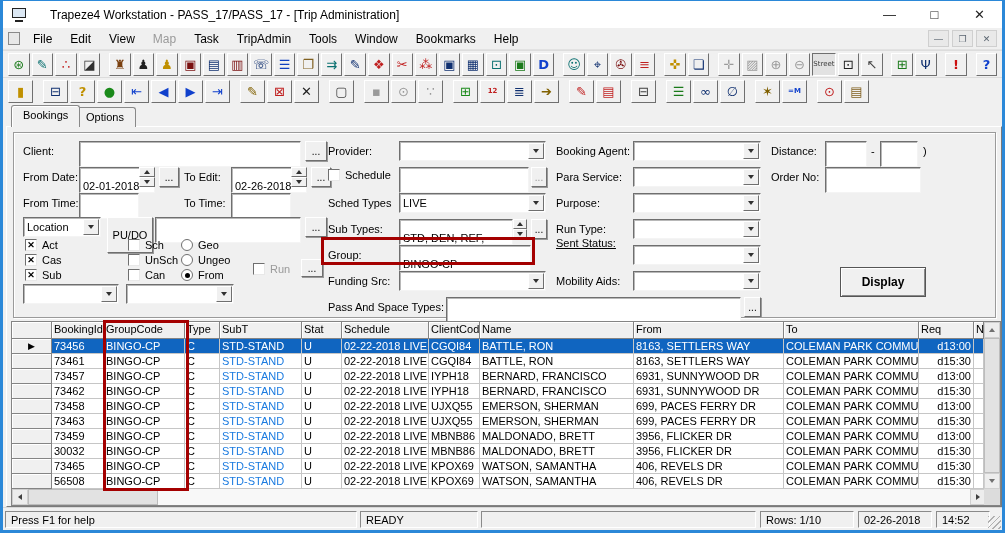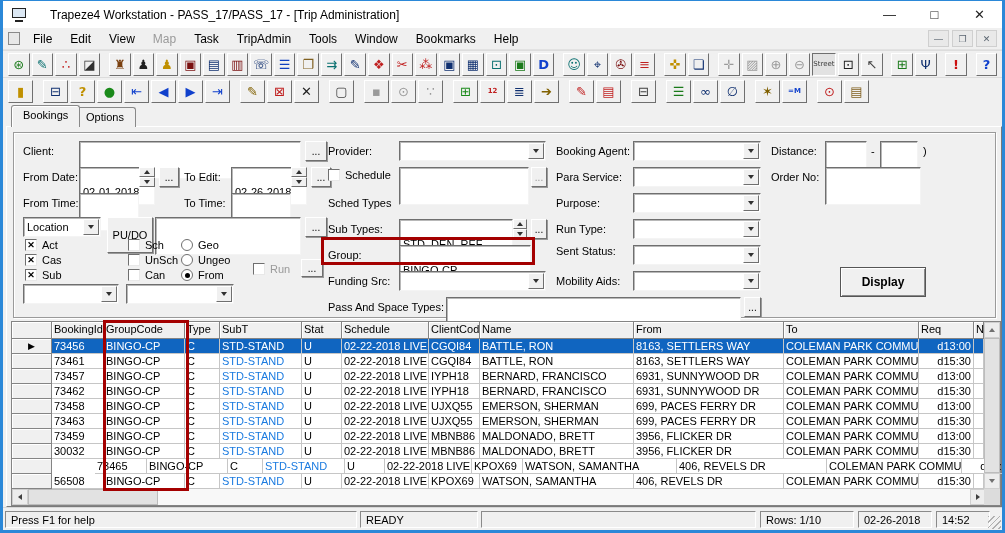--- a/index.html
+++ b/index.html
@@ -30,21 +30,21 @@
   .tbtn.small { font-size:7px; letter-spacing:0; }
   .tbtn.bold { font-weight:bold; }
   .tbtn.pressed { border-color:#6f6f6f #ffffff #ffffff #6f6f6f; background:#e2e2e2; }
   .tb-gap { width:8px; height:23px; }
   
   .tabpage { position:absolute; left:3px; top:125px; width:996px; height:381px; background:#f0f0f0; border:1px solid; border-color:#ffffff #7a7a7a #7a7a7a #ffffff; }
   .tab { position:absolute; background:#f0f0f0; border:1px solid #888; border-bottom:none; border-radius:3px 3px 0 0; padding:3px 11px; font-size:11px; z-index:2; }
   .tab.active { z-index:4; box-shadow:inset 1px 1px 0 #fff; }
   .gbox { position:absolute; left:10px; top:131px; width:983px; height:186px; border:1px solid #9a9a9a; box-shadow:inset 1px 1px 0 #ffffff, 1px 1px 0 #ffffff; z-index:1; }
   .lbl { position:absolute; white-space:nowrap; z-index:2; }
-  .inp { position:absolute; background:#fff; border:1px solid; border-color:#6f6f6f #f4f4f4 #f4f4f4 #6f6f6f; box-shadow:inset 1px 1px 0 #b8b8b8; padding:18px 3px; height:20px; white-space:nowrap; overflow:hidden; z-index:2; }
+  .inp { position:absolute; background:#fff; border:1px solid; border-color:#6f6f6f #f4f4f4 #f4f4f4 #6f6f6f; box-shadow:inset 1px 1px 0 #b8b8b8; padding:12px 3px; height:20px; white-space:nowrap; overflow:hidden; z-index:2; }
   .btn3d { position:absolute; background:#f0f0f0; border:1px solid; border-color:#ffffff #6f6f6f #6f6f6f #ffffff; box-shadow:1px 1px 0 #9a9a9a; display:flex; align-items:center; justify-content:center; font-size:10px; z-index:2; }
   .btn3d.dim { color:#9a9a9a; }
   .combo { position:absolute; background:#fff; border:1px solid; border-color:#6f6f6f #f4f4f4 #f4f4f4 #6f6f6f; box-shadow:inset 1px 1px 0 #b8b8b8; height:20px; display:flex; align-items:center; z-index:2; }
   .combo .val { flex:1; padding:0 3px; white-space:nowrap; overflow:hidden; }
   .combo .cbtn { width:16px; height:16px; margin-right:1px; background:#f0f0f0; border:1px solid; border-color:#ffffff #6f6f6f #6f6f6f #ffffff; display:flex; align-items:center; justify-content:center; }
   .arr-d { width:0; height:0; border-left:3px solid transparent; border-right:3px solid transparent; border-top:4px solid #303030; }
   .arr-u { width:0; height:0; border-left:3px solid transparent; border-right:3px solid transparent; border-bottom:4px solid #303030; }
   .arr-l { width:0; height:0; border-top:3px solid transparent; border-bottom:3px solid transparent; border-right:4px solid #404040; }
   .arr-r { width:0; height:0; border-top:3px solid transparent; border-bottom:3px solid transparent; border-left:4px solid #404040; }
   .spin { position:absolute; width:16px; height:20px; display:flex; flex-direction:column; z-index:3; }
@@ -320,20 +320,26 @@
     </div>
 
   <div class="cbrow" style="left:325px; top:168px;">
       <span class="cb"></span>
       <span>Schedule</span>
     </div>
   <div class="inp" style="left:396px; top:166px; width:130px;"></div>
   <div class="btn3d dim" style="left:528px; top:166px; width:16px; height:20px;">...</div>
 
   <span class="lbl" style="left:325px; top:196px;">Sched Types</span>
+  <div class="combo" style="left:396px; top:192px; width:147px;">
+      <span class="val">LIVE</span>
+      <span class="cbtn">
+        <span class="arr-d"></span>
+      </span>
+    </div>
 
   <span class="lbl" style="left:325px; top:222px;">Sub Types:</span>
   <div class="inp" style="left:396px; top:218px; width:114px;">STD, DEN, REF,</div>
   <div class="spin" style="left:510px; top:218px; width:14px;">
       <span class="sp">
         <span class="arr-u"></span>
       </span>
       <span class="sp">
         <span class="arr-d"></span>
       </span>
@@ -377,21 +383,21 @@
         <span class="arr-d"></span>
       </span>
     </div>
   <span class="lbl" style="left:553px; top:222px;">Run Type:</span>
   <div class="combo" style="left:630px; top:218px; width:128px;">
       <span class="val"></span>
       <span class="cbtn">
         <span class="arr-d"></span>
       </span>
     </div>
-  <span class="lbl" style="left:553px; top:244px;">Sent Status:</span>
+  <span class="lbl" style="left:553px; top:236px;text-decoration:underline;">Sent Status:</span>
   <div class="combo" style="left:630px; top:244px; width:128px;">
       <span class="val"></span>
       <span class="cbtn">
         <span class="arr-d"></span>
       </span>
     </div>
   <span class="lbl" style="left:553px; top:274px;">Mobility Aids:</span>
   <div class="combo" style="left:630px; top:270px; width:128px;">
       <span class="val"></span>
       <span class="cbtn">
@@ -542,21 +548,21 @@
           <div class="g-cell g-data" style="width: 87px;">02-22-2018 LIVE</div>
           <div class="g-cell g-data" style="width: 51px;">MBNB86</div>
           <div class="g-cell g-data" style="width: 154px;">MALDONADO, BRETT</div>
           <div class="g-cell g-data" style="width: 150px;">3956, FLICKER DR</div>
           <div class="g-cell g-data" style="width: 135px;">COLEMAN PARK COMMUN</div>
           <div class="g-cell g-data r" style="width: 55px;">d15:30</div>
           <div class="g-cell g-data" style="width: 10px;"></div>
         </div>
         <div class="g-row">
           <div class="g-cell g-sel" style="width: 40px;"></div>
-          <div class="g-cell g-data" style="width: 52px; margin-left: 43px;">73465</div>
+          <div class="g-cell g-data" style="width: 52px;">73465</div>
           <div class="g-cell g-data" style="width: 81px;">BINGO-CP</div>
           <div class="g-cell g-data" style="width: 35px;">C</div>
           <div class="g-cell g-data subt" style="width: 82px;">STD-STAND</div>
           <div class="g-cell g-data" style="width: 40px;">U</div>
           <div class="g-cell g-data" style="width: 87px;">02-22-2018 LIVE</div>
           <div class="g-cell g-data" style="width: 51px;">KPOX69</div>
           <div class="g-cell g-data" style="width: 154px;">WATSON, SAMANTHA</div>
           <div class="g-cell g-data" style="width: 150px;">406, REVELS DR</div>
           <div class="g-cell g-data" style="width: 135px;">COLEMAN PARK COMMUN</div>
           <div class="g-cell g-data r" style="width: 55px;">d15:30</div>

